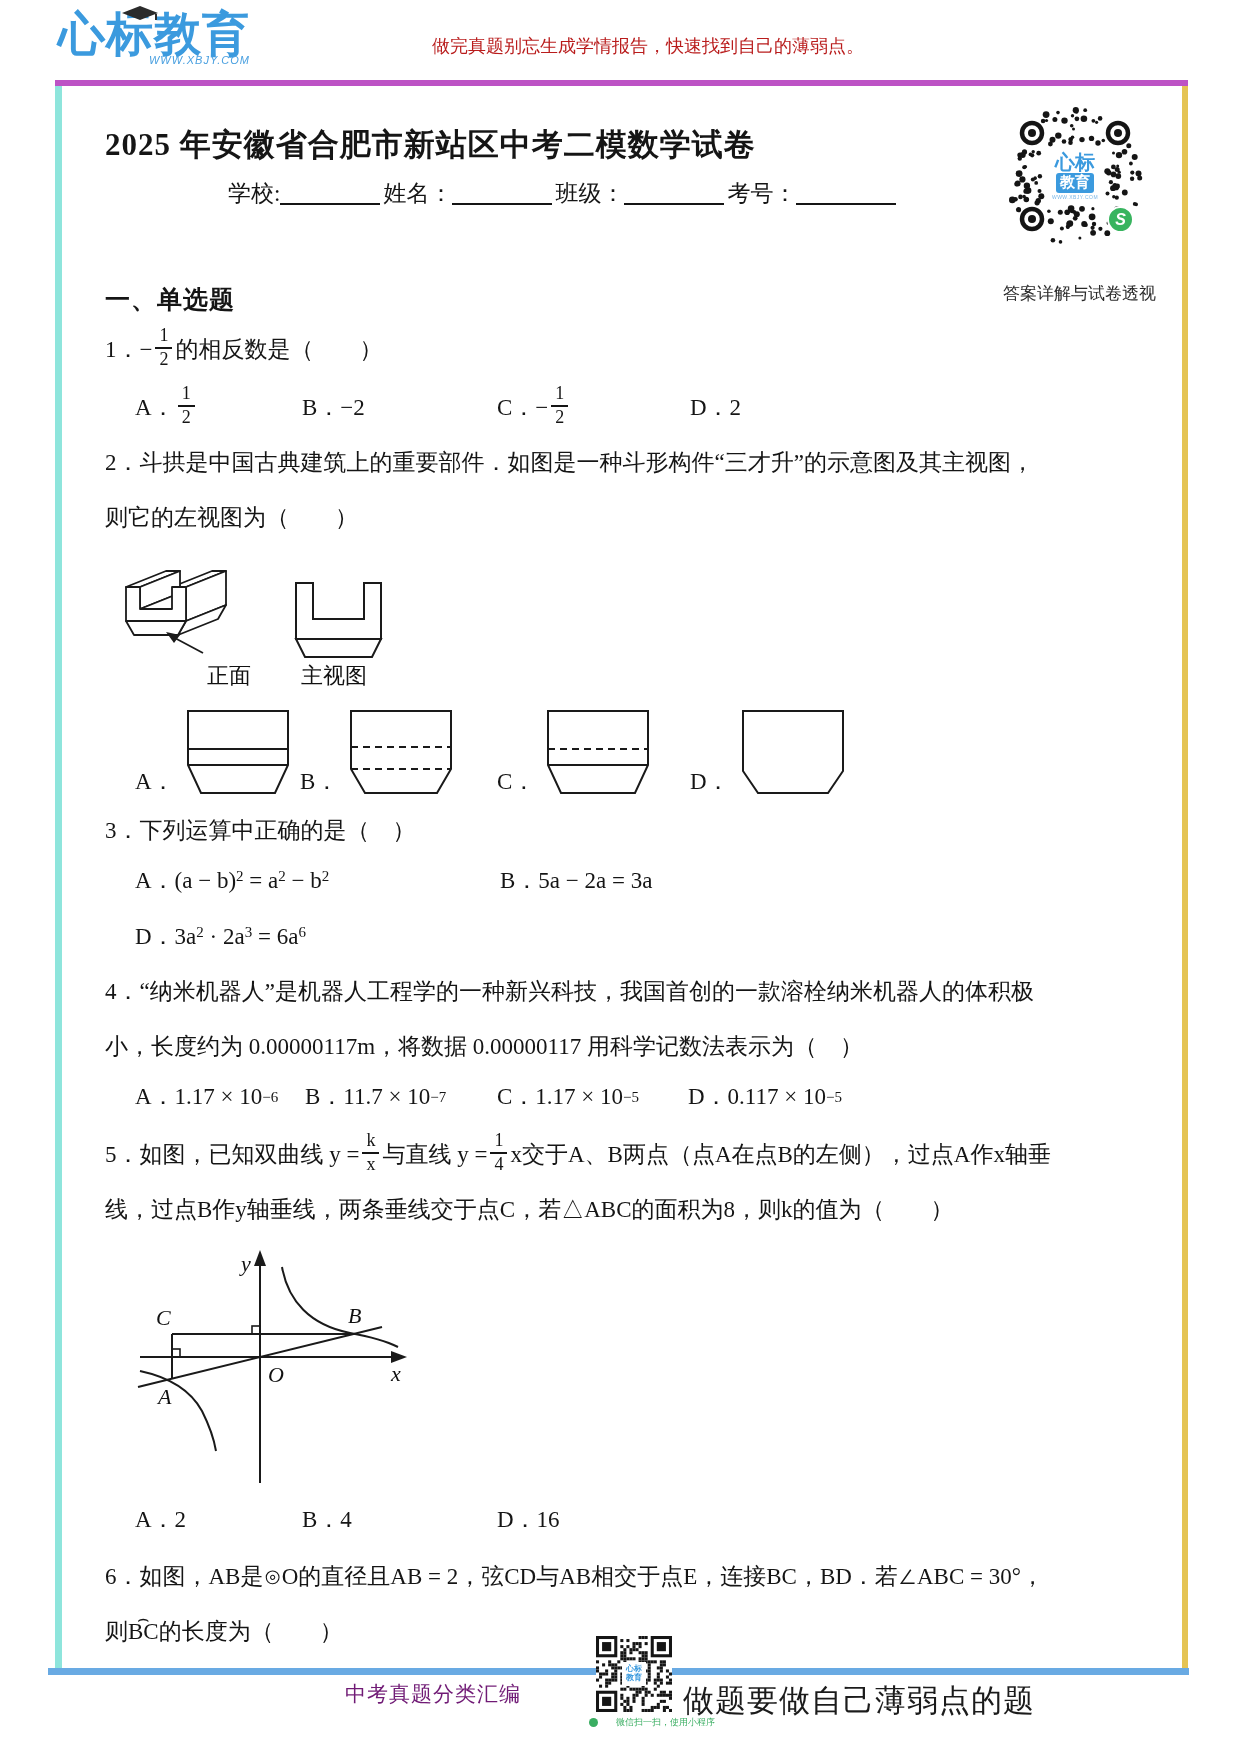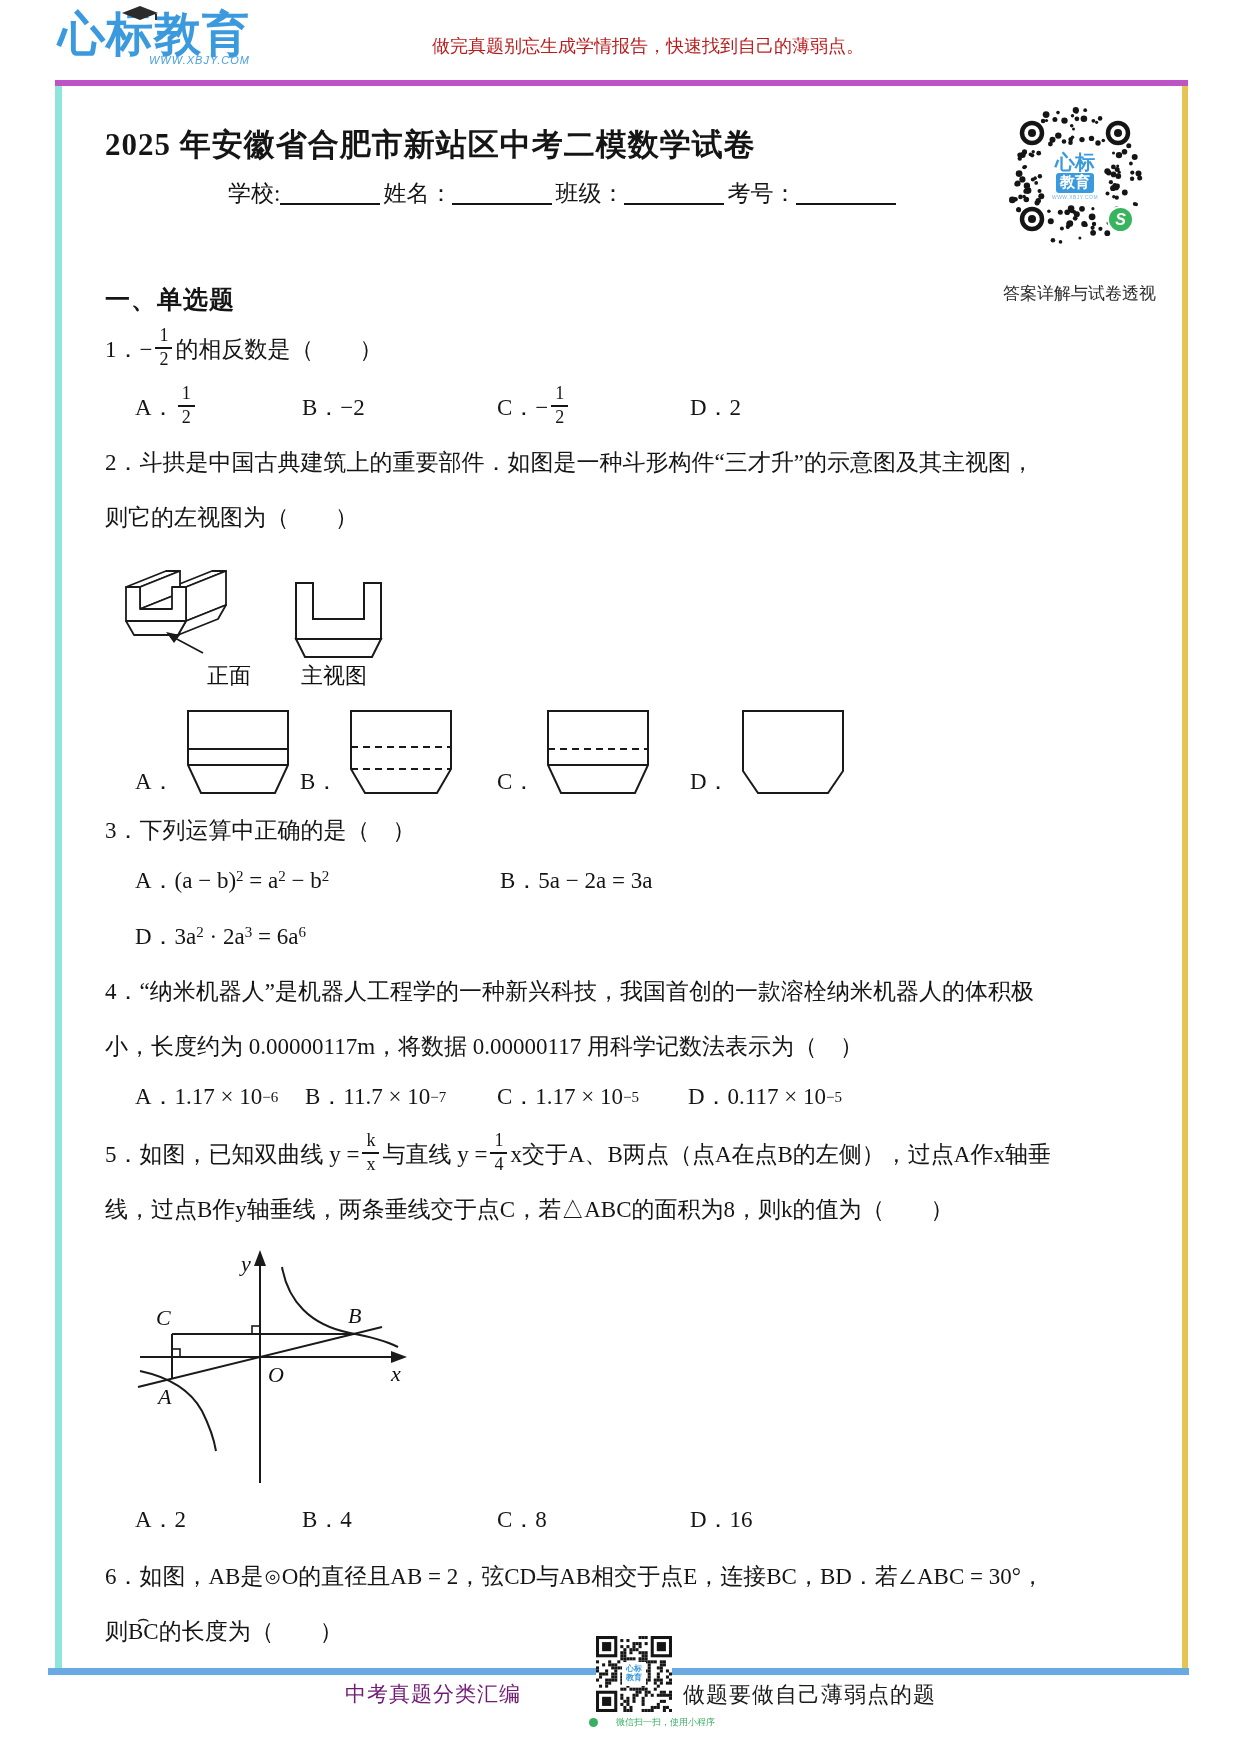--- a/index.html
+++ b/index.html
@@ -79,21 +79,21 @@
 .fig .it{font-style:italic}
 
 .arc{position:relative;display:inline-block}
 .arc::before{content:"⌢";position:absolute;left:50%;top:-13px;transform:translateX(-50%);
              font-size:19px;font-family:"DejaVu Sans",sans-serif}
 
 
 .footer-left{position:absolute;left:345px;top:1680px;font-family:Liberation Mono, monospace;
              font-size:21px;color:#701a75;letter-spacing:1px}
 .footer-right{position:absolute;left:683px;top:1680px;font-family:"Liberation Sans",sans-serif;
-              font-size:22px;color:#1b1b1b;letter-spacing:1px}
+              font-size:31px;color:#1b1b1b;letter-spacing:1px}
 .qr-foot{position:absolute;left:596px;top:1636px;width:76px;height:76px;background:#fff}
 .qr-foot-center{position:absolute;left:26px;top:26px;width:24px;height:24px;background:#fff;
                 display:flex;flex-direction:column;align-items:center;justify-content:center}
 .qr-foot-center span{font-size:8px;line-height:1.1;color:#3b9ade;font-weight:bold;
                      font-family:"Liberation Sans",sans-serif}
 .qr-foot-caption{position:absolute;left:589px;top:1716px;display:flex;align-items:center;gap:18px;
                  font-size:9px;color:#3aae62;font-family:"Liberation Sans",sans-serif;white-space:nowrap}
 .wx-dot{width:9px;height:9px;border-radius:50%;background:#3aae62;display:inline-block}
 </style>
 </head>
@@ -420,21 +420,20 @@
     <text class="it" x="281" y="142">x</text>
     <text class="it" x="158" y="143">O</text>
     <text class="it" x="48" y="165">A</text>
     <text class="it" x="238" y="84">B</text>
     <text class="it" x="46" y="86">C</text>
   </svg>
 
   <div class="optrow optrow-c">
     <div class="opt">A．2</div>
     <div class="opt">B．4</div>
-    <div class="opt">C．8</div>
     <div class="opt">D．16</div>
   </div>
 
   
   <div class="tline" style="margin-top:6px">6．如图，AB是⊙O的直径且AB = 2，弦CD与AB相交于点E，连接BC，BD．若∠ABC = 30°，</div>
   <div class="tline">
     <span>则</span><span class="arc">BC</span><span>的长度为（　　）</span>
   </div>
 
 </div>

